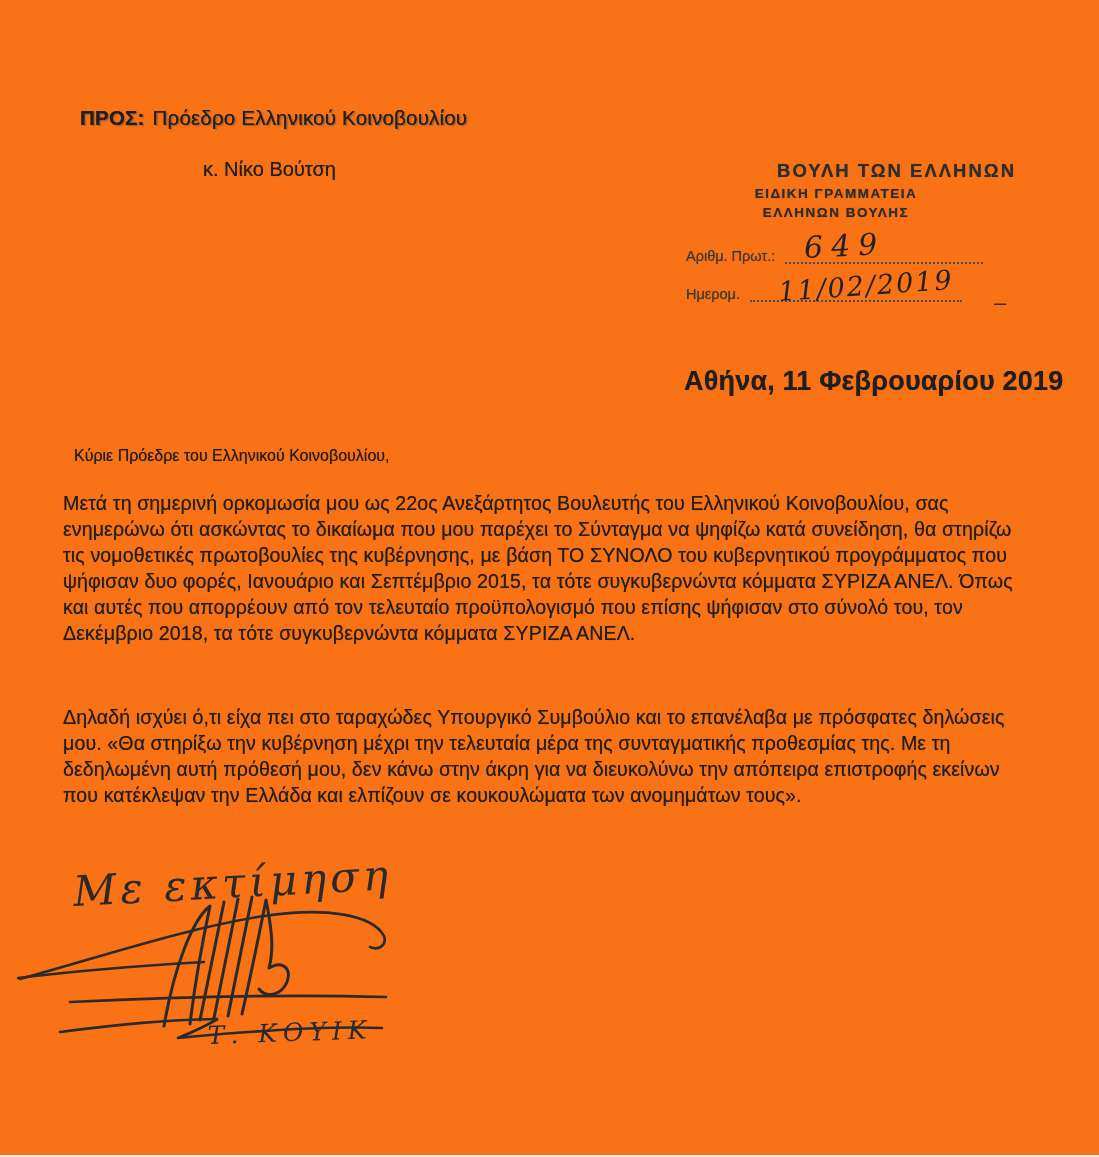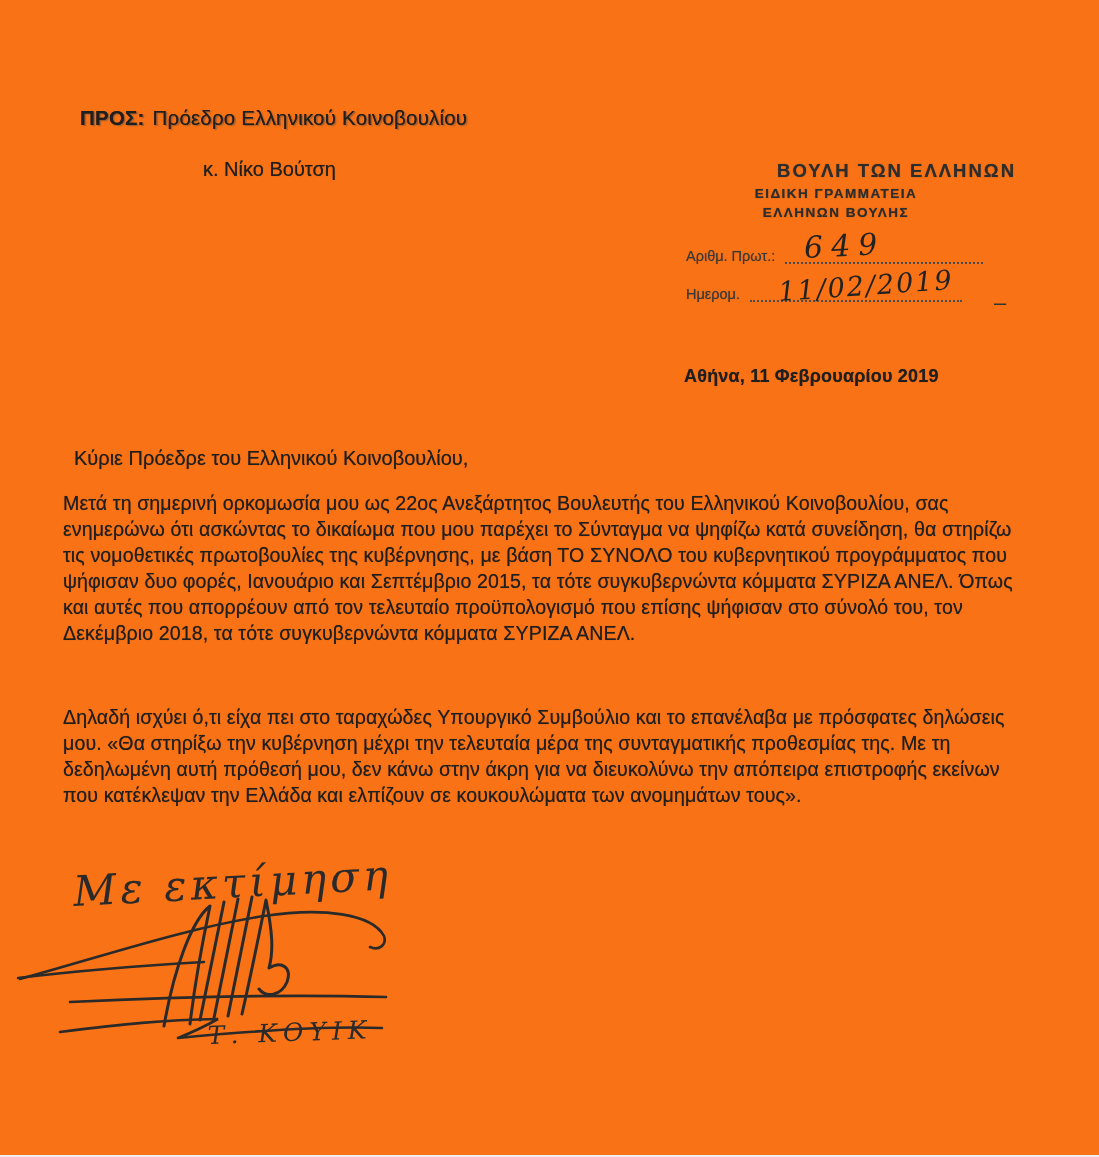--- a/index.html
+++ b/index.html
@@ -29,23 +29,23 @@
   .stamp-row{position:relative;margin-top:14px;font-size:14.5px;color:#3a3a3a;white-space:nowrap;}
   .stamp-row .lbl{display:inline-block;vertical-align:bottom;text-shadow:0 0 .8px rgba(40,40,40,.6);}
   .dotline{display:inline-block;vertical-align:bottom;border-bottom:2px dotted #4c4c4c;height:16px;}
   .hand{font-family:"DejaVu Serif","Liberation Serif",serif;font-style:italic;color:#222;}
   .hv-number{position:absolute;left:118px;top:-18px;font-size:30px;letter-spacing:8px;
              transform:rotate(-3deg);}
   .hv-date{position:absolute;left:92px;top:-14px;font-size:27px;letter-spacing:2px;
            transform:rotate(-4deg);white-space:nowrap;}
   .hv-dash{position:absolute;left:308px;top:6px;font-size:22px;color:#333;}
 
-  .dateline{position:absolute;left:684px;top:366px;font-size:18px;font-weight:600;
+  .dateline{position:absolute;left:684px;top:366px;font-size:27px;font-weight:600;
             letter-spacing:.2px;}
-  .salutation{position:absolute;left:74px;top:447px;font-size:20px;}
+  .salutation{position:absolute;left:74px;top:447px;font-size:16px;}
 
   .para{position:absolute;left:63px;width:958px;font-size:19.6px;line-height:26px;
         letter-spacing:.1px;text-align:left;}
   .para1{top:490px;}
   .para2{top:704px;}
 
   .sig-block{position:absolute;left:12px;top:848px;width:440px;height:215px;}
   .sig-block svg{display:block;}
 </style>
 </head>

